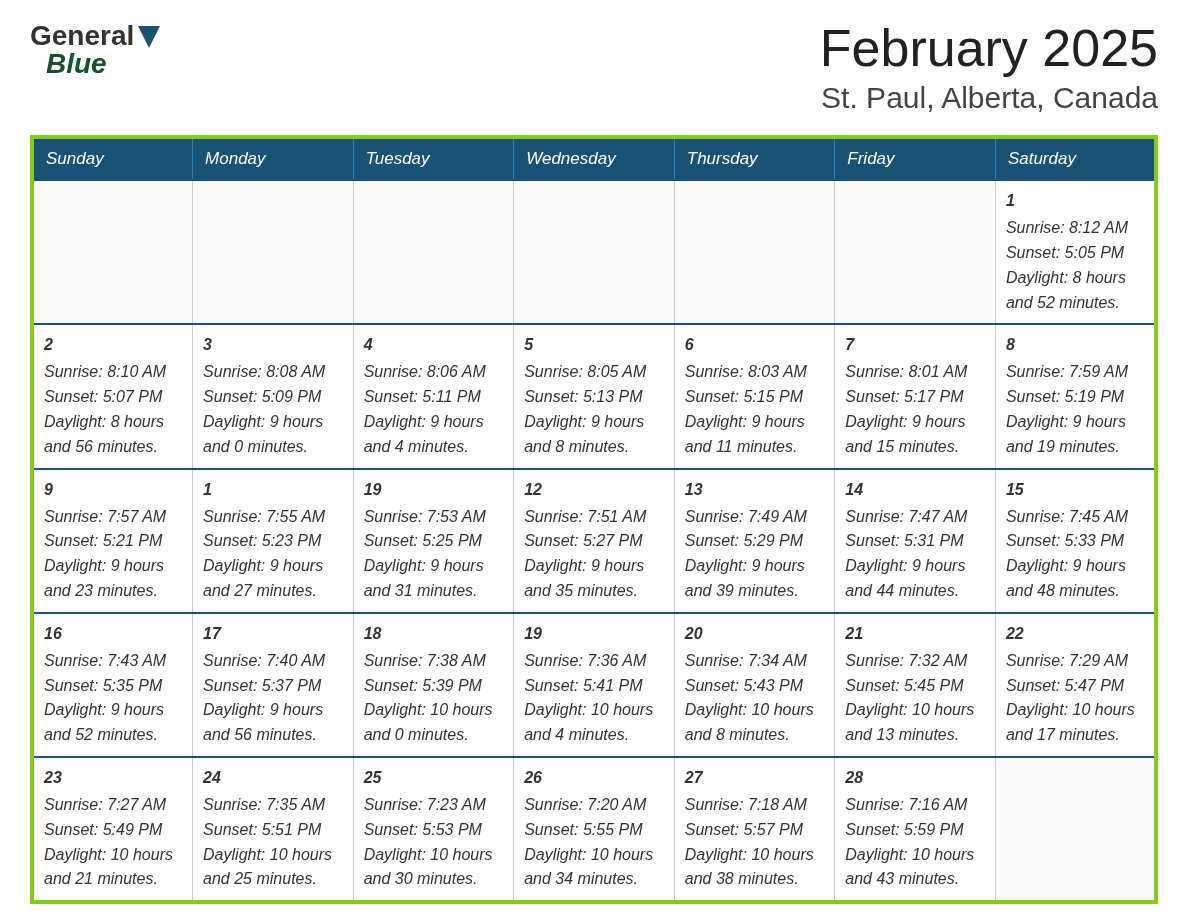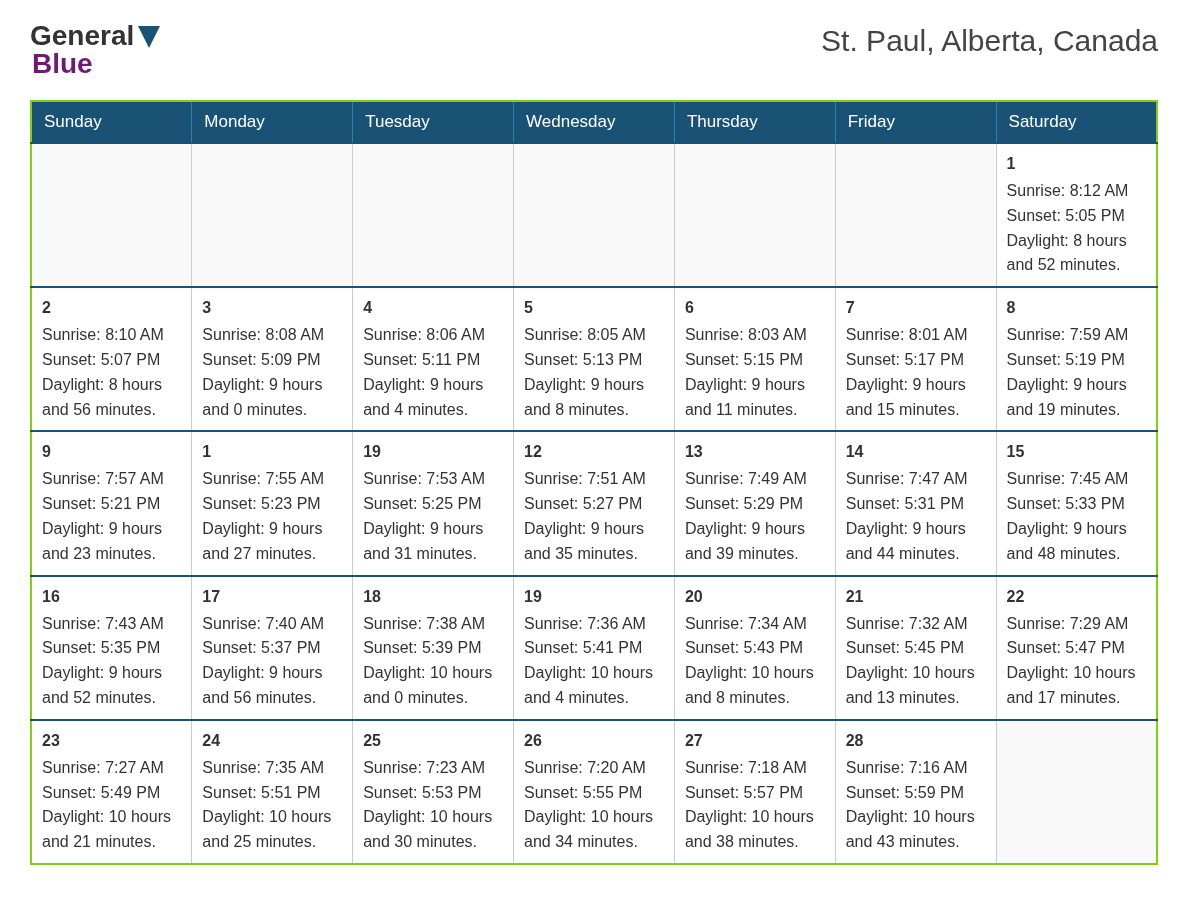--- a/index.html
+++ b/index.html
@@ -27,41 +27,43 @@
       align-items: center;
     }
     .logo-general {
       font-size: 28px;
       font-weight: bold;
       color: #333;
     }
     .logo-blue {
       font-size: 28px;
       font-weight: bold;
-      color: #701a75;
-      margin-left: 0;
+      color: #14532d;
+      margin-left: 14px;
+      font-style: italic;
     }
     .title-section {
       text-align: right;
     }
     .month-title {
       font-size: 52px;
       font-weight: normal;
       color: #222;
       line-height: 1.1;
     }
     .location {
       font-size: 30px;
       color: #444;
       margin-top: 4px;
     }
     .calendar {
       width: 100%;
       border-collapse: collapse;
-      border: 2px solid #84cc16;
+      border: 4px solid #84cc16;
+      font-style: italic;
     }
     .calendar thead tr th {
       background-color: #1a5276;
       color: #fff;
       text-align: left;
       padding: 10px 12px;
       font-size: 17px;
       font-weight: normal;
       border-right: 1px solid #2980b9;
     }
@@ -117,20 +119,21 @@
         <svg width="22" height="22" viewBox="0 0 22 22">
           <polygon points="0,0 22,0 11,22" fill="#1a5276"></polygon>
         </svg>
       </div>
     </div>
     <div class="logo-line2">
       <span class="logo-blue">Blue</span>
     </div>
   </div>
   <div class="title-section">
+    <div class="month-title">February 2025</div>
     <div class="location">St. Paul, Alberta, Canada</div>
   </div>
 </div>
 
 <table class="calendar">
   <thead>
     <tr>
       <th>Sunday</th>
       <th>Monday</th>
       <th>Tuesday</th>

